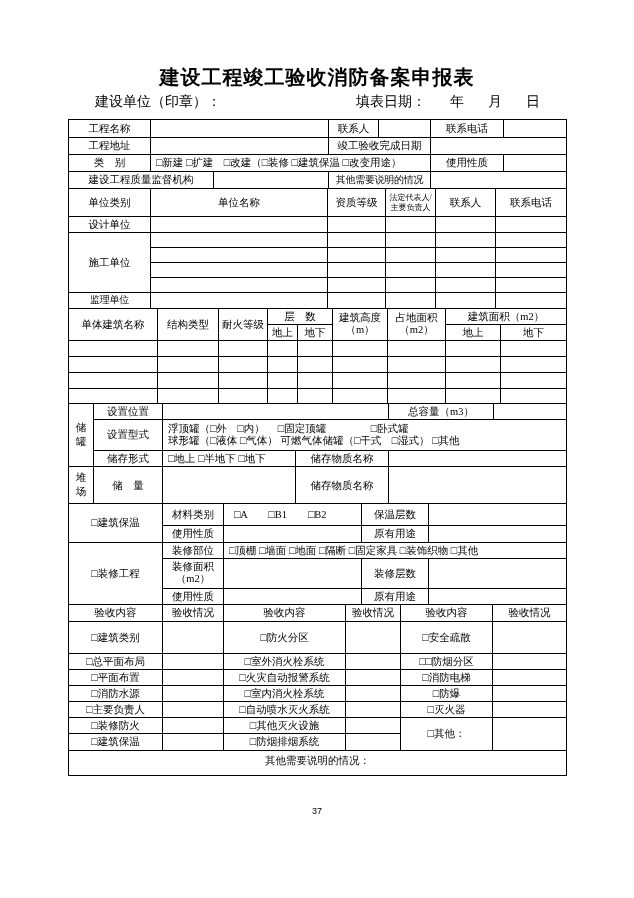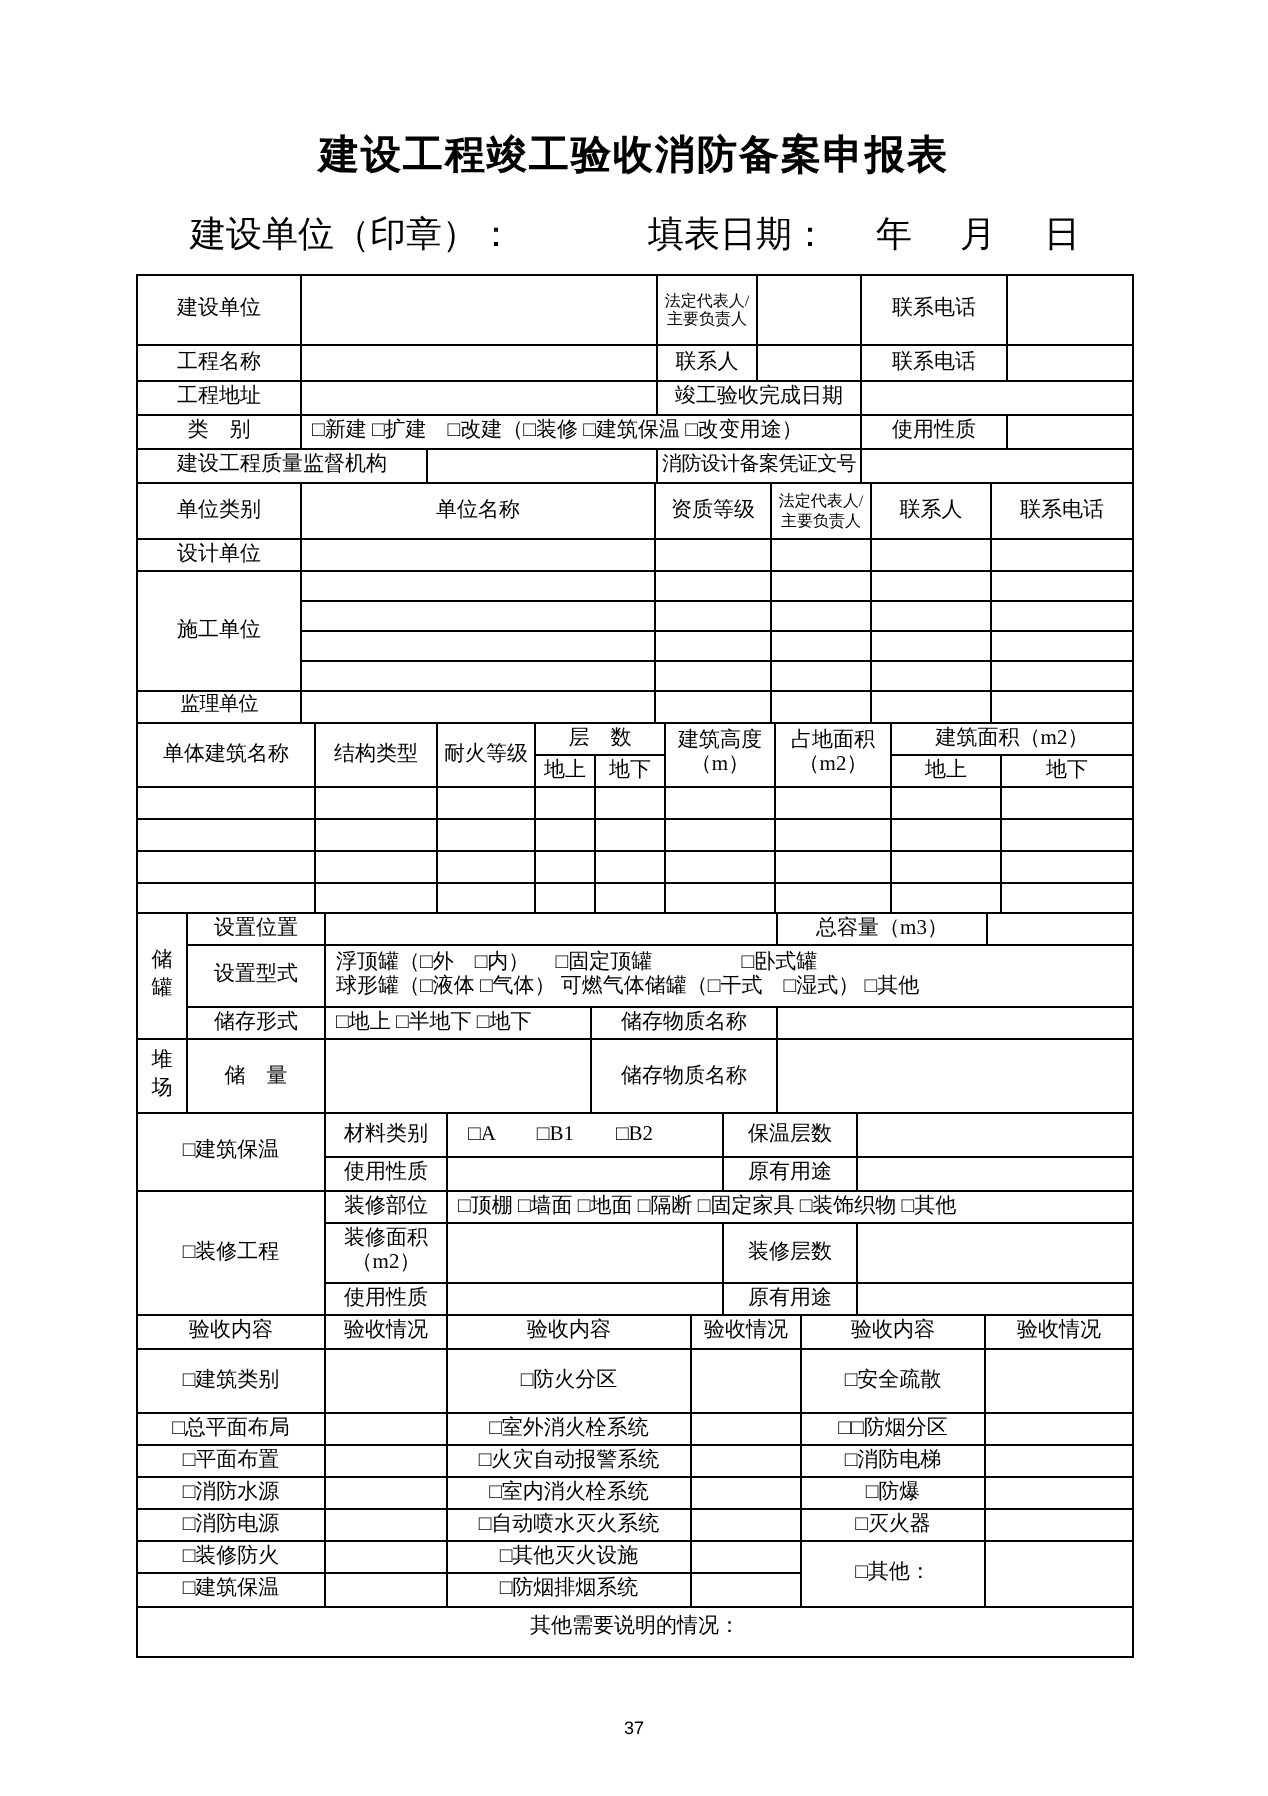--- a/index.html
+++ b/index.html
@@ -8,22 +8,22 @@
     width:634px; height:898px; overflow:hidden;
     font-family:"Liberation Serif","DejaVu Serif",serif;
     color:#000;
   }
   .page { position:relative; width:634px; height:898px; background:#fff; }
   .doc-title {
     margin-top:64px; text-align:center;
     font-size:20px; font-weight:bold; letter-spacing:1px;
   }
   .subheader {
-    width:498px; margin:14px auto 0; display:flex; align-items:baseline;
-    font-size:18px;
+    width:498px; margin:2px auto 0; display:flex; align-items:baseline;
+    font-size:14px;
   }
   .subheader .seal-label { margin-left:27px; }
   .subheader .date-group { margin-left:auto; display:flex; align-items:baseline; margin-right:26px;font-family:Liberation Mono, monospace; }
   .subheader .date-group .ymd { margin-left:24px; }
   .form { width:498px; margin:8px auto 0; }
   table { border-collapse:collapse; table-layout:fixed; width:498px; }
   .form table + table { margin-top:-1px; }
   td {
     border:1px solid #000; font-size:10.5px; text-align:center;
     vertical-align:middle; padding:1px 2px; overflow:hidden; line-height:1.25;
@@ -58,31 +58,20 @@
     <table>
       <colgroup>
           <col style="width:82px">
           <col style="width:178px">
           <col style="width:50px">
           <col style="width:52px">
           <col style="width:73px">
           <col style="width:63px">
         </colgroup>
       <tbody>
-          <tr style="height:35px">
-        <td>建设单位</td>
-        <td></td>
-        <td class="small stack">
-          <span>法定代表人/</span>
-          <span>主要负责人</span>
-        </td>
-        <td></td>
-        <td>联系电话</td>
-        <td></td>
-      </tr>
       <tr style="height:18px">
         <td>工程名称</td>
         <td></td>
         <td>联系人</td>
         <td></td>
         <td>联系电话</td>
         <td></td>
       </tr>
       <tr style="height:17px">
         <td>工程地址</td>
@@ -103,21 +92,21 @@
       <colgroup>
           <col style="width:145px">
           <col style="width:115px">
           <col style="width:102px">
           <col style="width:136px">
         </colgroup>
       <tbody>
           <tr style="height:17px">
         <td>建设工程质量监督机构</td>
         <td></td>
-        <td class="fs10">消防设计备案凭证文号</td>
+        <td class="fs10">其他需要说明的情况</td>
         <td></td>
       </tr>
     </tbody>
       </table>
 
     <table>
       <colgroup>
           <col style="width:82px">
           <col style="width:177px">
           <col style="width:58px">
@@ -395,21 +384,21 @@
       </tr>
       <tr style="height:16px">
         <td>□消防水源</td>
             <td></td>
         <td>□室内消火栓系统</td>
             <td></td>
         <td>□防爆</td>
             <td></td>
       </tr>
       <tr style="height:16px">
-        <td>□消防电源</td>
+        <td>□主要负责人</td>
             <td></td>
         <td>□自动喷水灭火系统</td>
             <td></td>
         <td>□灭火器</td>
             <td></td>
       </tr>
       <tr style="height:16px">
         <td>□装修防火</td>
             <td></td>
         <td>□其他灭火设施</td>

